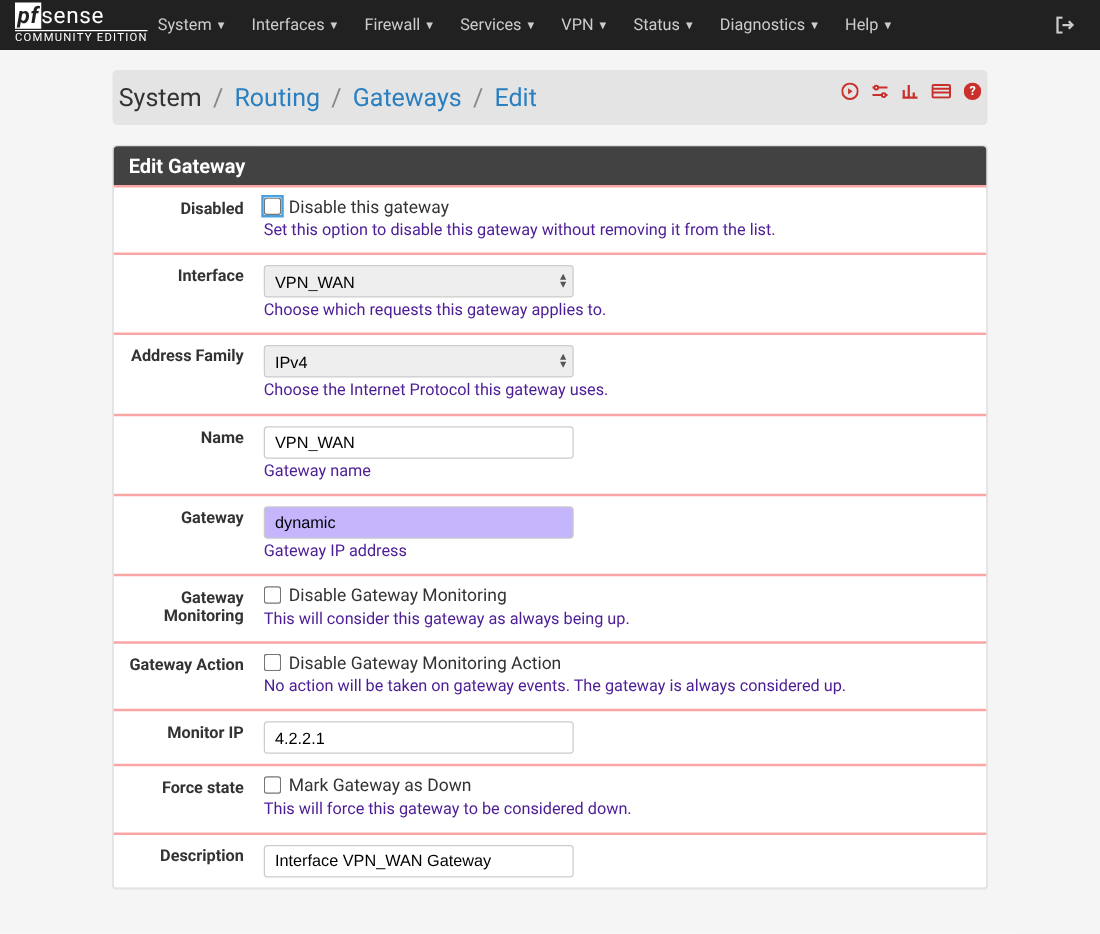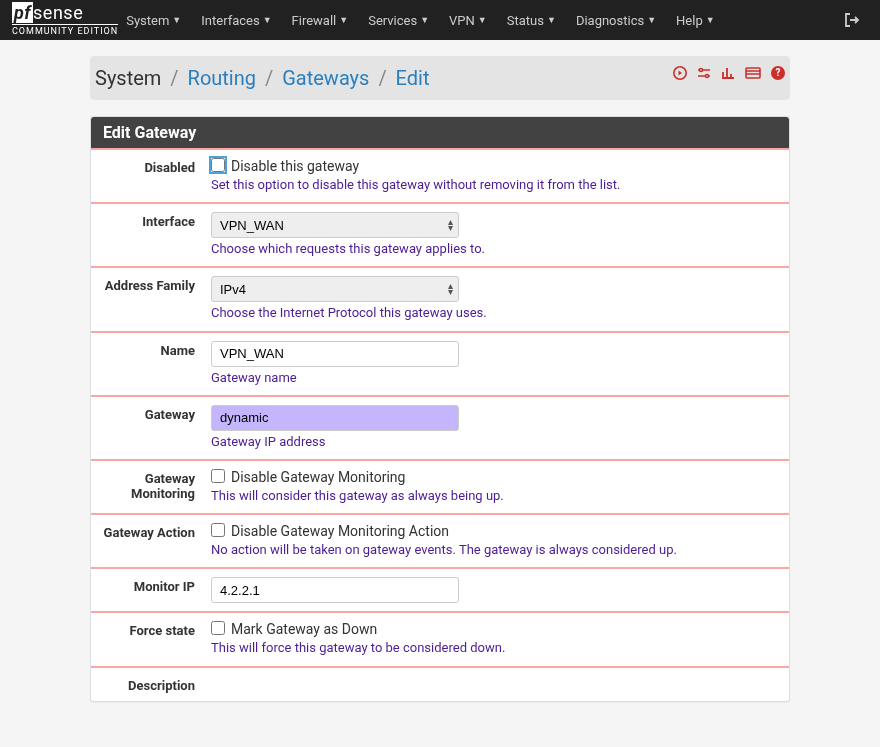--- a/index.html
+++ b/index.html
@@ -220,17 +220,21 @@
         <div class="checkbox-row">
           <input type="checkbox" style="">
           <span>Mark Gateway as Down</span>
         </div>
         <div class="help">This will force this gateway to be considered down.</div>
       </div>
     </div>
 
     <div class="form-group">
       <div class="form-label">Description</div>
+      <div class="form-control-wrap">
+        <input class="text-input" value="Interface VPN_WAN Gateway" style="">
+        
+      </div>
     </div>
 
   </div>
 
 </div>
 
 </body></html>

